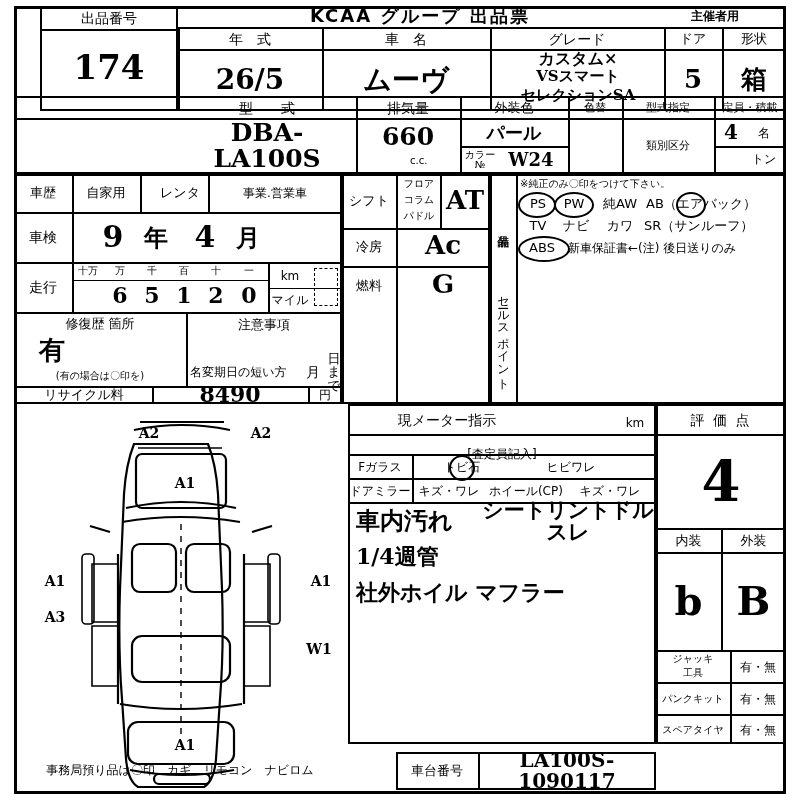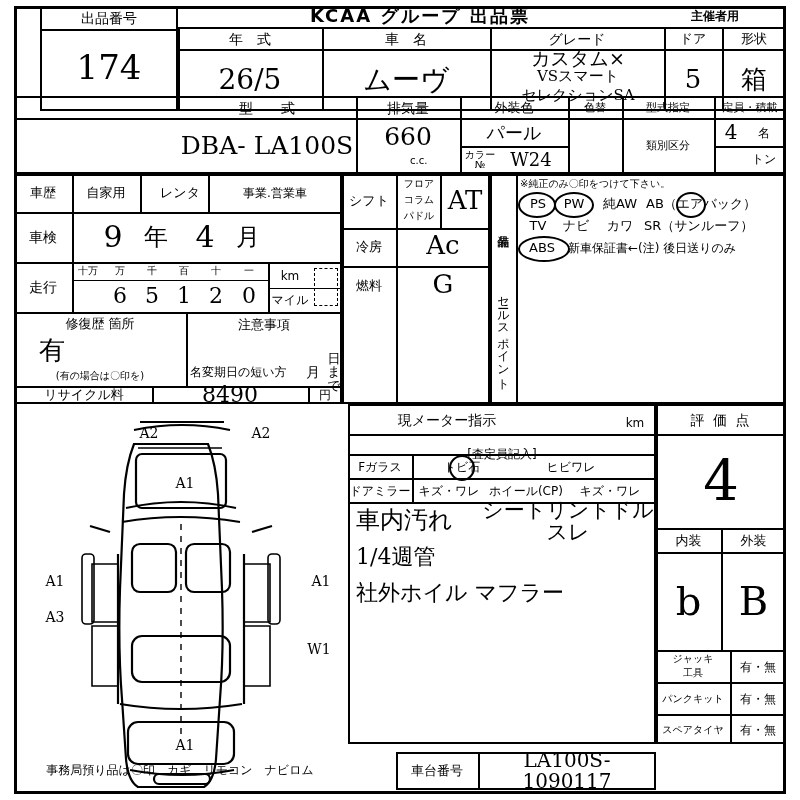--- a/index.html
+++ b/index.html
@@ -1,20 +1,20 @@
 <!DOCTYPE html>
 <html><head>
 <meta charset="utf-8">
 <style>
   html,body{margin:0;padding:0;background:#fff;}
   body{width:800px;height:800px;font-family:"DejaVu Sans","Liberation Sans",sans-serif;color:#000;}
   #sheet{position:relative;width:800px;height:800px;overflow:hidden;}
   .box{position:absolute;box-sizing:border-box;border:2px solid #000;}
   .lbl{position:absolute;box-sizing:border-box;display:flex;align-items:center;justify-content:center;text-align:center;line-height:1.05;}
-  .hand{font-family:"DejaVu Serif","Liberation Serif",serif;font-weight:normal;}
+  .hand{font-family:"DejaVu Serif","Liberation Serif",serif;font-weight:bold;}
   .hl2{position:absolute;background:#000;height:2px;}
   .vl2{position:absolute;background:#000;width:2px;}
   .hl1{position:absolute;background:#000;height:1px;}
   .tiny{font-size:10px;}
   .s11{font-size:11px;}
   .s12{font-size:12px;}
   .s13{font-size:13px;}
   .s14{font-size:14px;}
   .s16{font-size:12px;}
   .s18{font-size:18px;}
@@ -45,21 +45,21 @@
   <div class="vl2" style="left:722px;top:27px;height:84px;"></div>
 
   <div class="lbl s14" style="left:322px;top:29px;width:168px;height:20px;">車　名</div>
   <div class="lbl s14" style="left:178px;top:29px;width:144px;height:20px;">年　式</div>
   <div class="lbl s14" style="left:490px;top:29px;width:174px;height:20px;">グレード</div>
   <div class="lbl s13" style="left:664px;top:29px;width:58px;height:20px;">ドア</div>
   <div class="lbl s13" style="left:722px;top:29px;width:64px;height:20px;">形状</div>
 
   <div class="lbl hand" style="left:178px;top:52px;width:144px;height:56px;font-size:28px;">26/5</div>
   <div class="lbl hand" style="left:322px;top:52px;width:168px;height:56px;font-size:28px;">ムーヴ</div>
-  <div class="lbl hand" style="left:492px;top:50px;width:172px;height:18px;font-size:19px;">カスタム×</div>
+  <div class="lbl hand" style="left:492px;top:50px;width:172px;height:18px;font-size:16px;">カスタム×</div>
   <div class="lbl hand" style="left:492px;top:86px;width:172px;height:20px;font-size:15px;">セレクションSA</div>
   <div class="lbl hand" style="left:492px;top:68px;width:172px;height:18px;font-size:15px;">VSスマート</div>
   <div class="lbl hand" style="left:664px;top:52px;width:58px;height:56px;font-size:26px;">5</div>
   <div class="lbl hand" style="left:722px;top:52px;width:64px;height:56px;font-size:26px;">箱</div>
 
   <div class="box" style="left:14px;top:96px;width:772px;height:78px;"></div>
   <div class="hl2" style="left:14px;top:118px;width:772px;"></div>
   <div class="vl2" style="left:356px;top:96px;height:78px;"></div>
   <div class="vl2" style="left:460px;top:96px;height:78px;"></div>
   <div class="vl2" style="left:568px;top:96px;height:78px;"></div>

